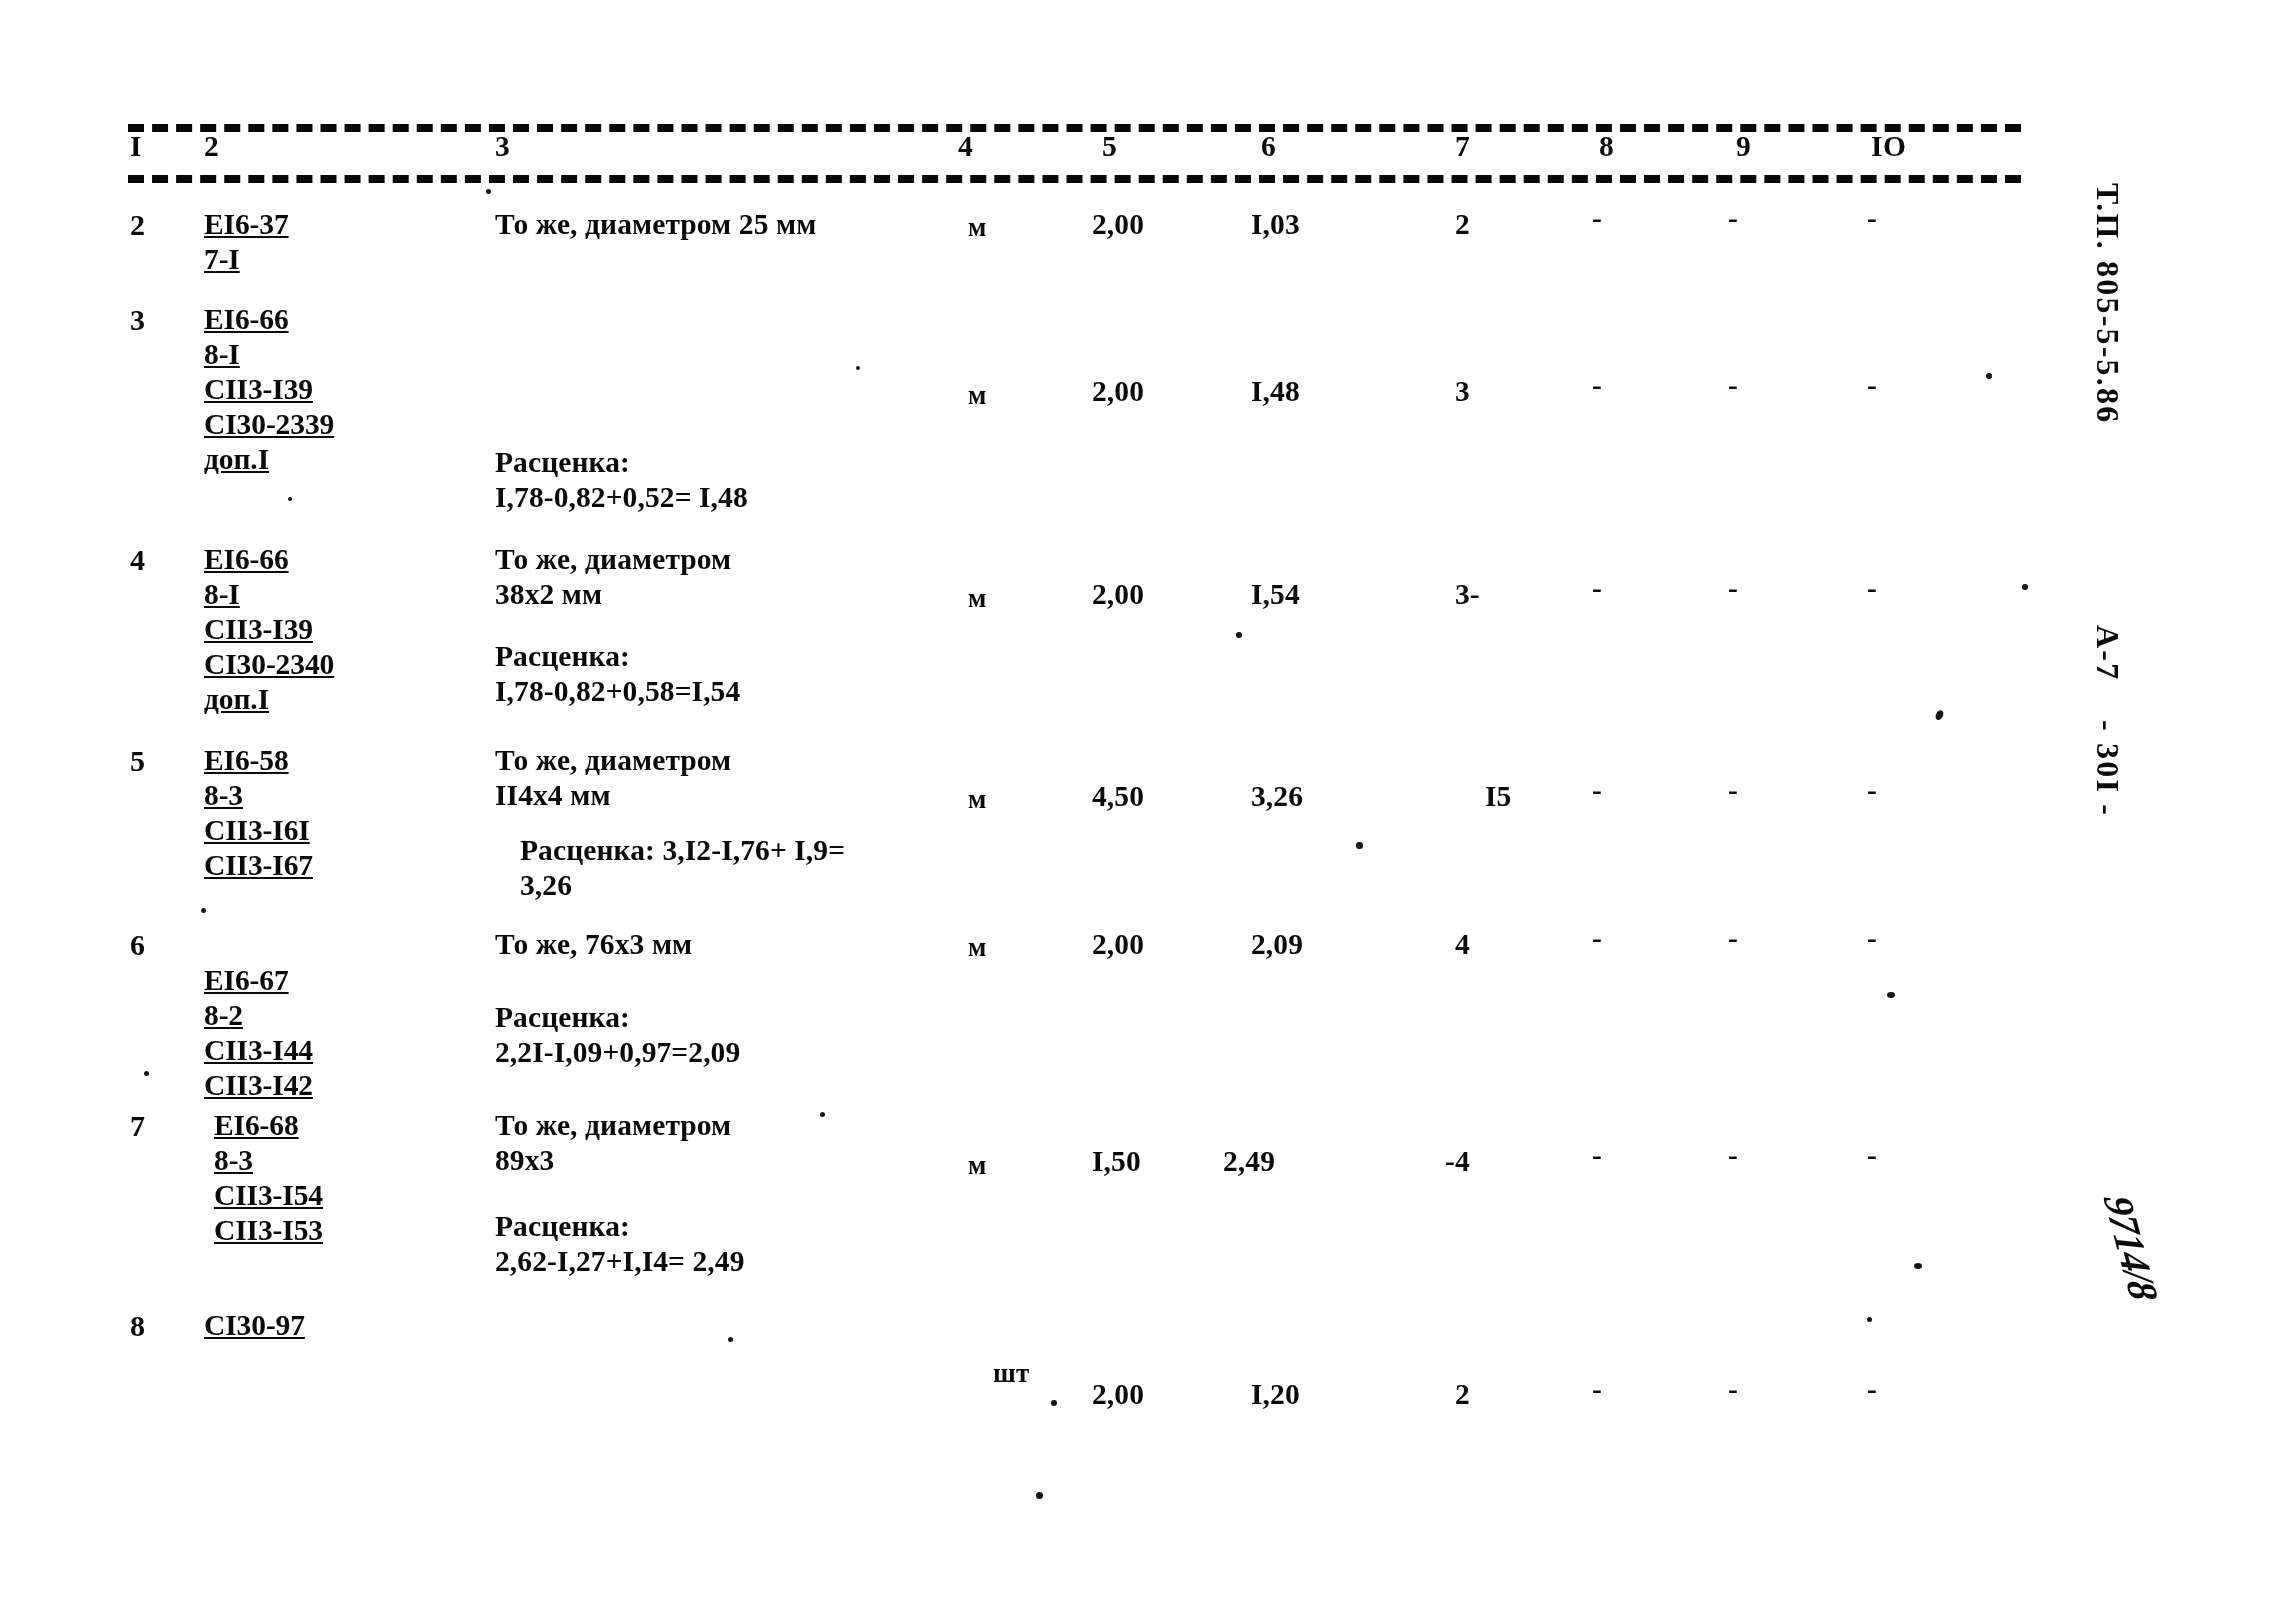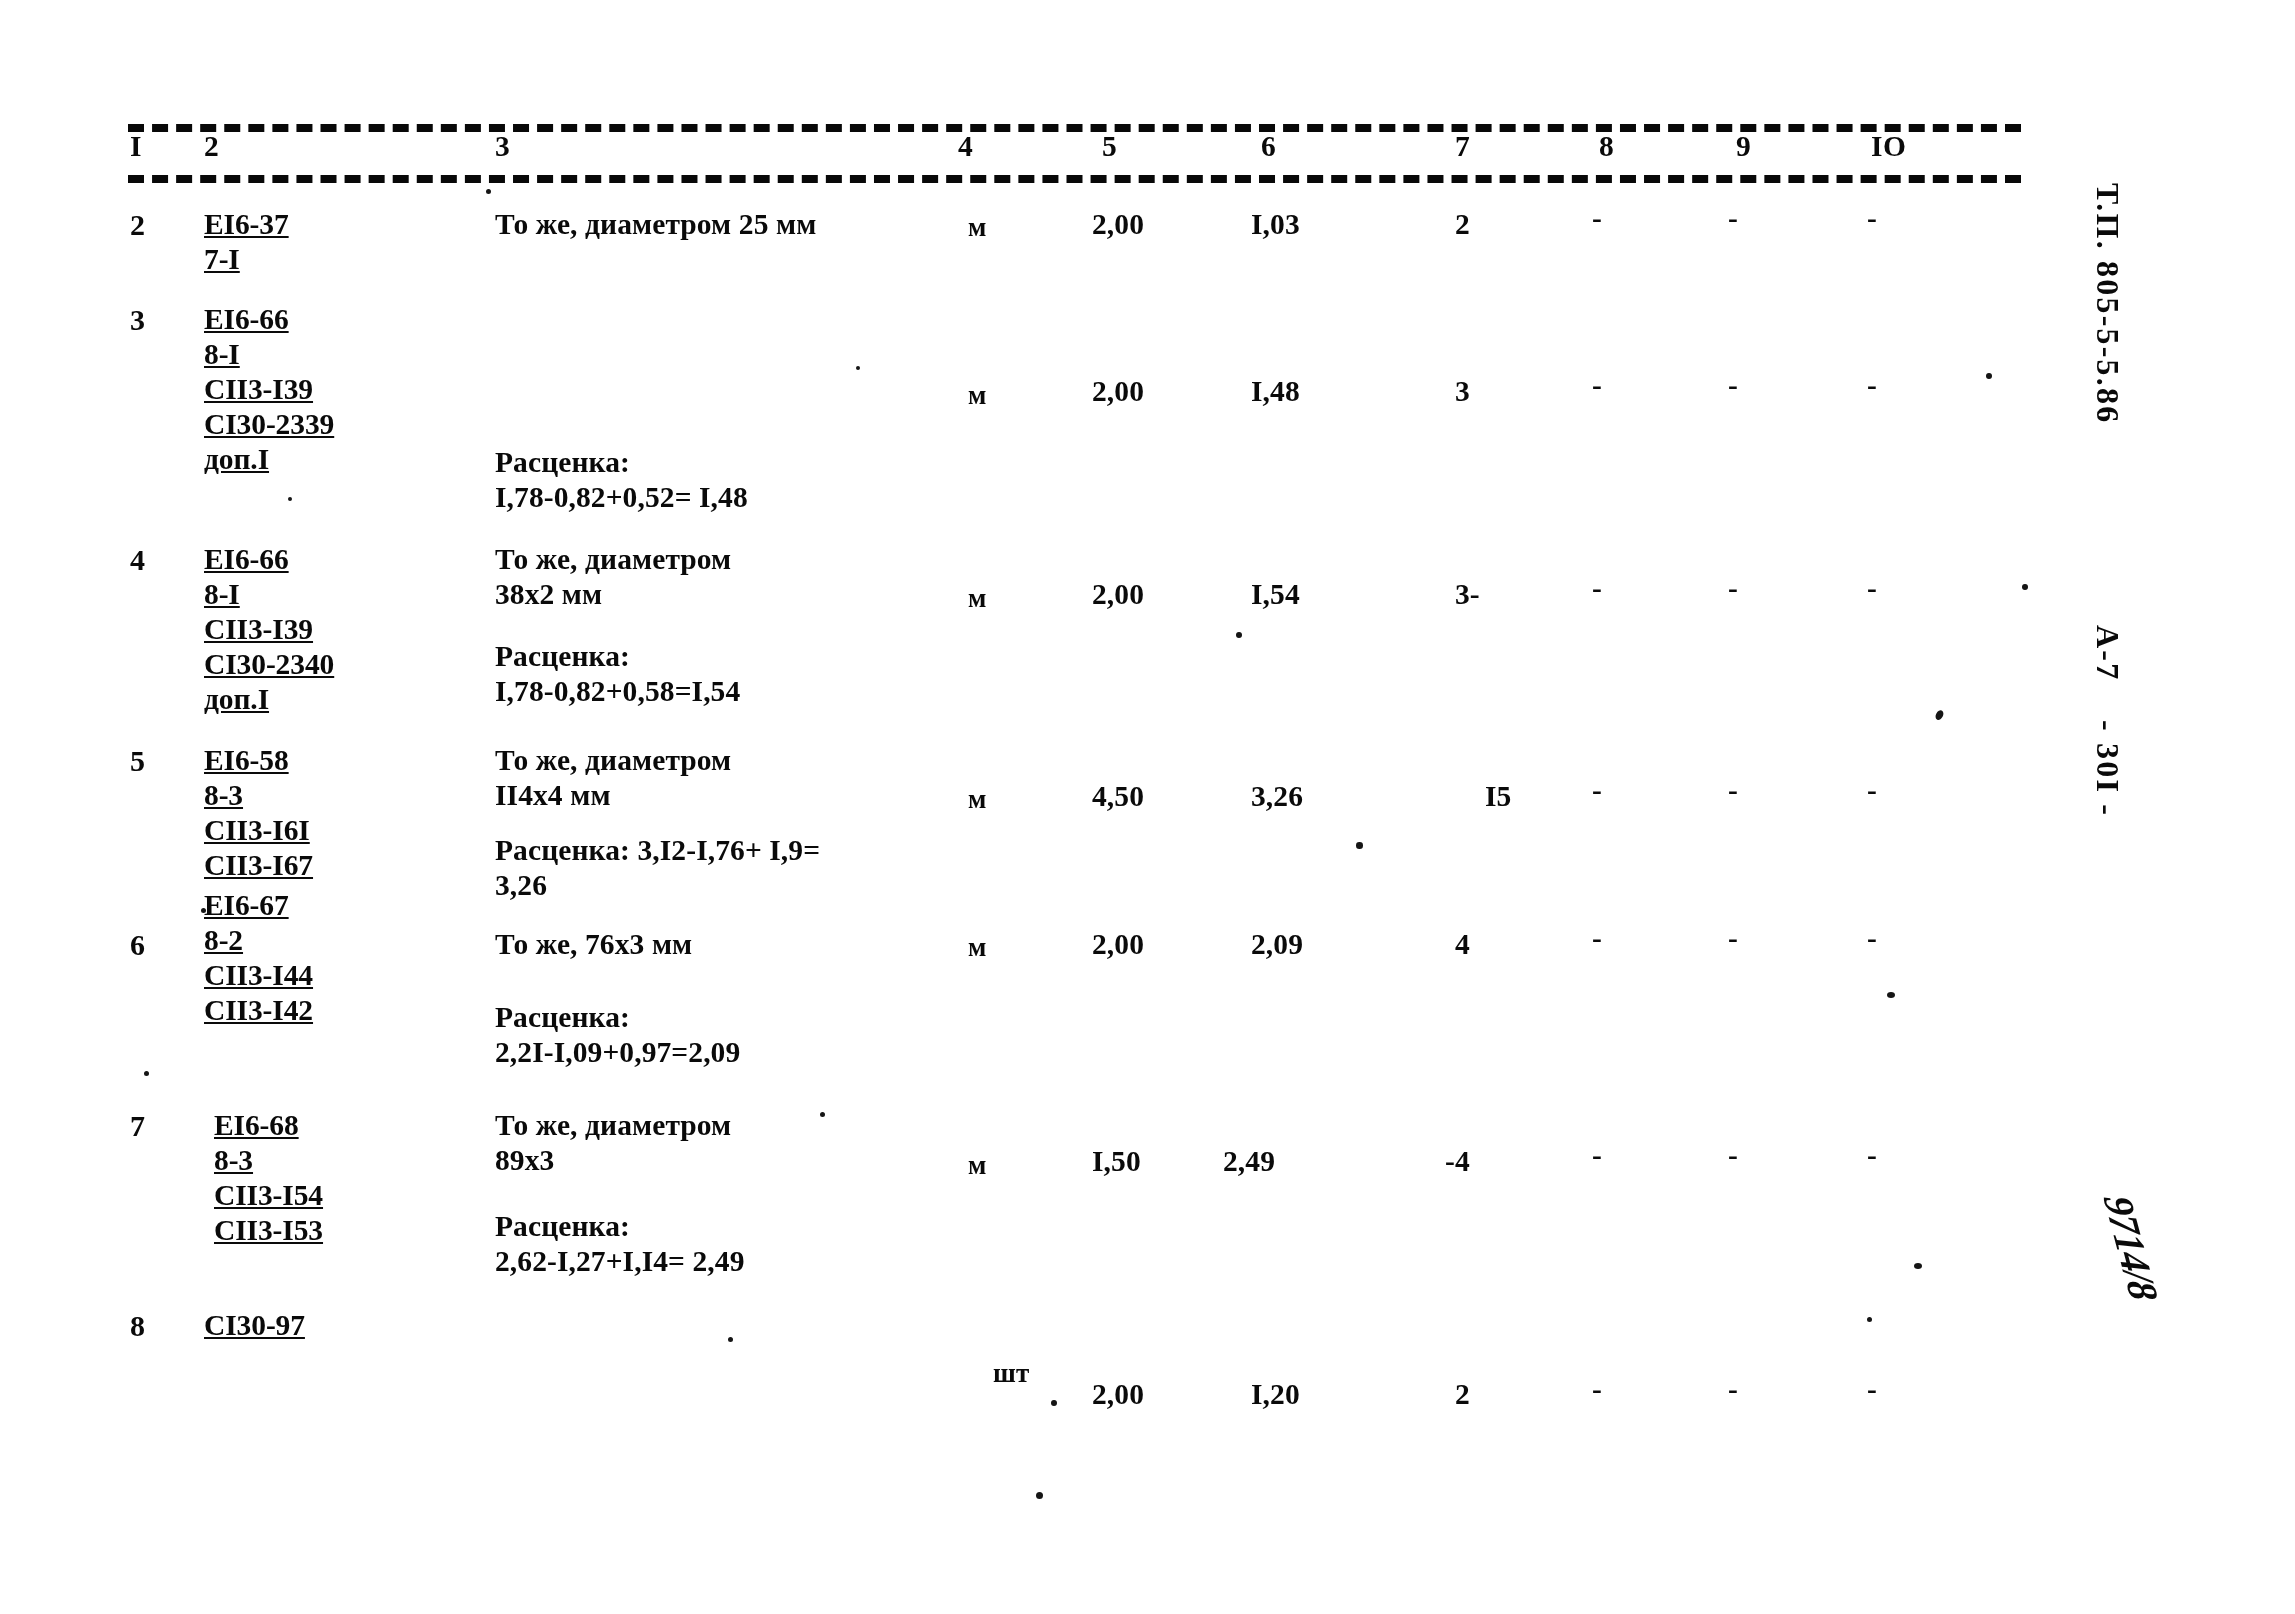--- a/index.html
+++ b/index.html
@@ -128,32 +128,32 @@
   <div class="cell dash" style="left:1728px;top:571px;">-</div>
   <div class="cell dash" style="left:1867px;top:571px;">-</div>
 
   <div class="cell c1" style="left:130px;top:743px;">5</div>
   <div class="cell c2" style="left:204px;top:743px;">EI6-58
 8-3
 CII3-I6I
 CII3-I67</div>
   <div class="cell c3" style="left:495px;top:743px;">То же, диаметром
 II4х4 мм</div>
-  <div class="cell c3" style="left:495px;top:833px;">Расценка: 3,I2-I,76+ I,9=
+  <div class="cell c3" style="left:520px;top:833px;">Расценка: 3,I2-I,76+ I,9=
 3,26</div>
   <div class="cell" style="left:968px;top:782px;font-size:27px;">м</div>
   <div class="cell num" style="left:1092px;top:779px;">4,50</div>
   <div class="cell num" style="left:1251px;top:779px;">3,26</div>
   <div class="cell num" style="left:1448px;top:779px;margin-left:37px;">I5</div>
   <div class="cell dash" style="left:1592px;top:773px;">-</div>
   <div class="cell dash" style="left:1728px;top:773px;">-</div>
   <div class="cell dash" style="left:1867px;top:773px;">-</div>
 
   <div class="cell c1" style="left:130px;top:927px;">6</div>
-  <div class="cell c2" style="left:204px;top:888px;">EI6-67
+  <div class="cell c2" style="left:204px;top:963px;">EI6-67
 8-2
 CII3-I44
 CII3-I42</div>
   <div class="cell c3" style="left:495px;top:927px;">То же, 76х3 мм</div>
   <div class="cell c3" style="left:495px;top:1000px;">Расценка:
 2,2I-I,09+0,97=2,09</div>
   <div class="cell" style="left:968px;top:930px;font-size:27px;">м</div>
   <div class="cell num" style="left:1092px;top:927px;">2,00</div>
   <div class="cell num" style="left:1251px;top:927px;">2,09</div>
   <div class="cell num" style="left:1455px;top:927px;">4</div>

